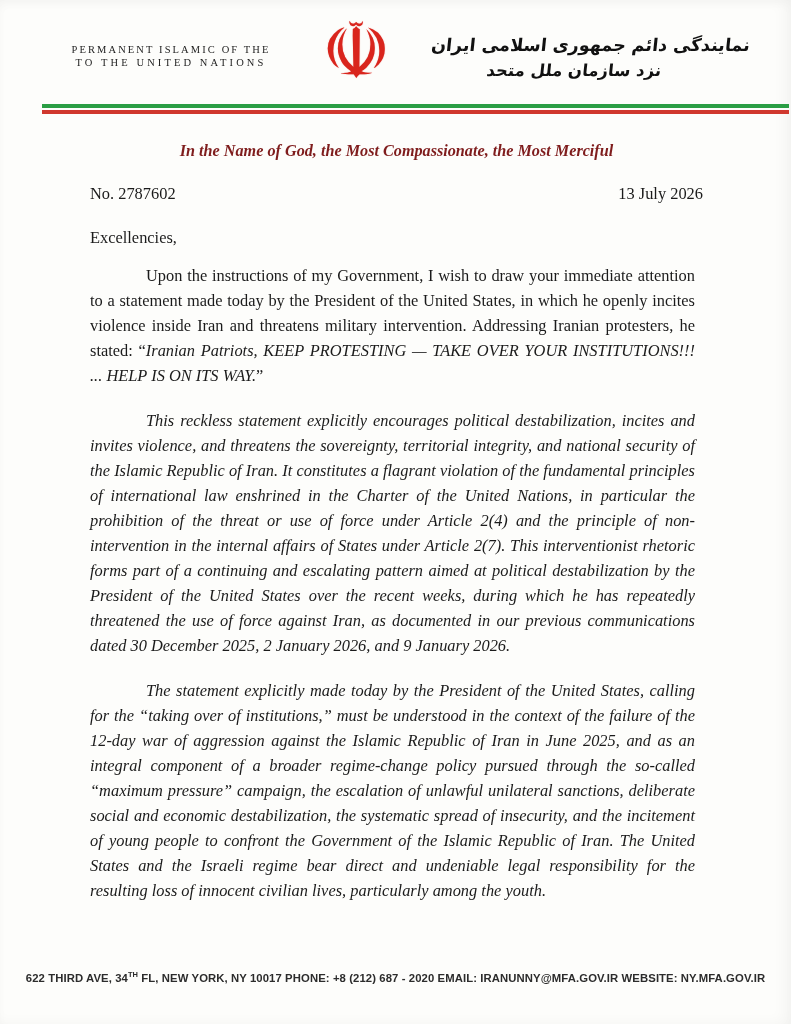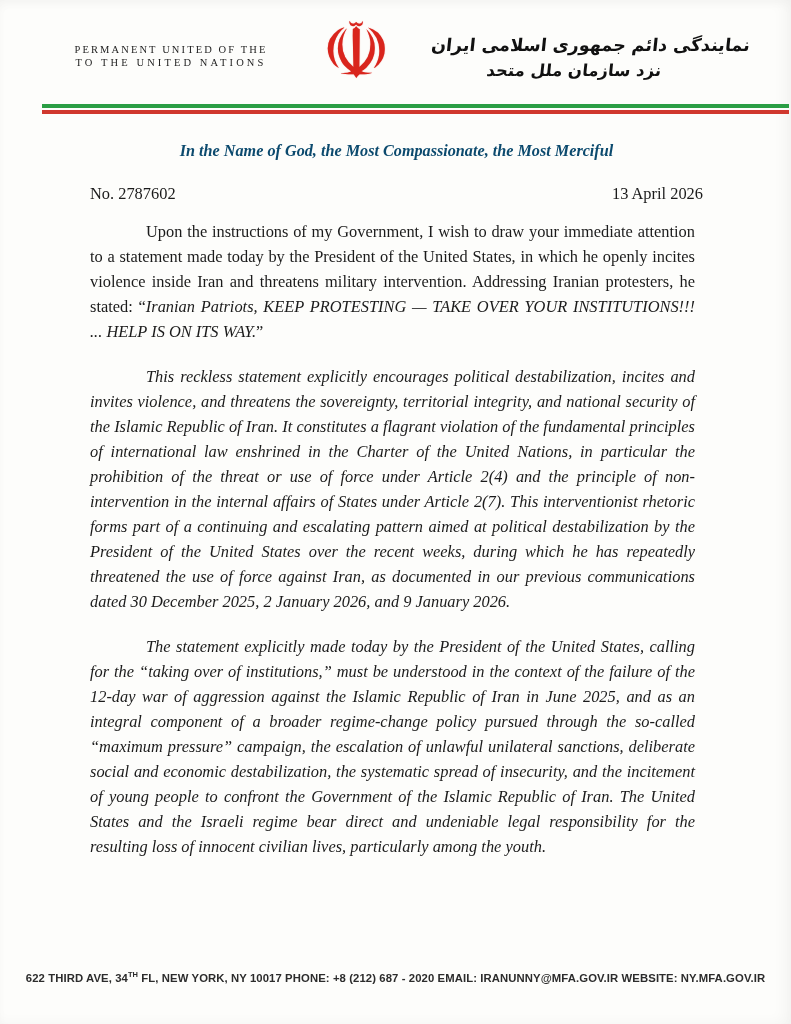--- a/index.html
+++ b/index.html
@@ -52,21 +52,21 @@
   .stripe.red   { height:3.5px; background:#d0382e; }
 
   
   .content {
     position:absolute; top:142px; left:90px; width:613px;
     color:#1b1b1b; font-size:16.4px;
   }
   .invocation {
     margin:0; text-align:center;
     font-size:16.2px; font-weight:bold; font-style:italic;
-    color:#0c4a6e;
+    color:#7f1d1d;
   }
   .ref-row {
     display:flex; justify-content:space-between;
     margin-top:23px; font-size:16.4px;
   }
   .salutation { margin:24px 0 0 0; }
   .para {
     margin:15px 8px 0 0;
     text-align:justify;
     text-indent:56px;
@@ -86,44 +86,45 @@
   }
   .footer sup { font-size:7.5px; }
 </style>
 </head>
 <body>
 
 <div class="page">
 
   <header class="letterhead">
     <div class="mission-block">
-      <div class="mission-l1">PERMANENT UNITED OF THE</div>
+      <div class="mission-l1">PERMANENT ISLAMIC OF THE</div>
       <div class="mission-l3">TO THE UNITED NATIONS</div>
     </div>
     <div class="emblem">☫</div>
     <div class="persian-block">
       <div class="persian-l1">نمایندگی دائم جمهوری اسلامی ایران</div>
       <div class="persian-l2">نزد سازمان ملل متحد</div>
     </div>
   </header>
 
   <div class="tricolor">
     <div class="stripe green"></div>
     <div class="stripe white"></div>
     <div class="stripe red"></div>
   </div>
 
   <main class="content">
     <h1 class="invocation">In the Name of God, the Most Compassionate, the Most Merciful</h1>
 
     <div class="ref-row">
       <span class="ref-no">No. 2787602</span>
-      <span class="date">13 April 2026</span>
+      <span class="date">13 July 2026</span>
     </div>
 
+    <p class="salutation">Excellencies,</p>
 
     <p class="para"><span>Upon the instructions of my Government, I wish to draw your immediate attention to a statement made today by the President of the United States, in which he openly incites violence inside Iran and threatens military intervention. Addressing Iranian protesters, he stated: “</span><em class="quote">Iranian Patriots, KEEP PROTESTING — TAKE OVER YOUR INSTITUTIONS!!! ... HELP IS ON ITS WAY.</em><span>”</span></p>
 
     <p class="para">This reckless statement explicitly encourages political destabilization, incites and invites violence, and threatens the sovereignty, territorial integrity, and national security of the Islamic Republic of Iran. It constitutes a flagrant violation of the fundamental principles of international law enshrined in the Charter of the United Nations, in particular the prohibition of the threat or use of force under Article 2(4) and the principle of non-intervention in the internal affairs of States under Article 2(7). This interventionist rhetoric forms part of a continuing and escalating pattern aimed at political destabilization by the President of the United States over the recent weeks, during which he has repeatedly threatened the use of force against Iran, as documented in our previous communications dated 30 December 2025, 2 January 2026, and 9 January 2026.</p>
 
     <p class="para">The statement explicitly made today by the President of the United States, calling for the “taking over of institutions,” must be understood in the context of the failure of the 12-day war of aggression against the Islamic Republic of Iran in June 2025, and as an integral component of a broader regime-change policy pursued through the so-called “maximum pressure” campaign, the escalation of unlawful unilateral sanctions, deliberate social and economic destabilization, the systematic spread of insecurity, and the incitement of young people to confront the Government of the Islamic Republic of Iran. The United States and the Israeli regime bear direct and undeniable legal responsibility for the resulting loss of innocent civilian lives, particularly among the youth.</p>
   </main>
 
   <footer class="footer">
     <span>622 THIRD AVE, 34</span><sup>TH</sup><span> FL, NEW YORK, NY 10017 PHONE: +8 (212) 687 - 2020 EMAIL: IRANUNNY@MFA.GOV.IR WEBSITE: NY.MFA.GOV.IR</span>

